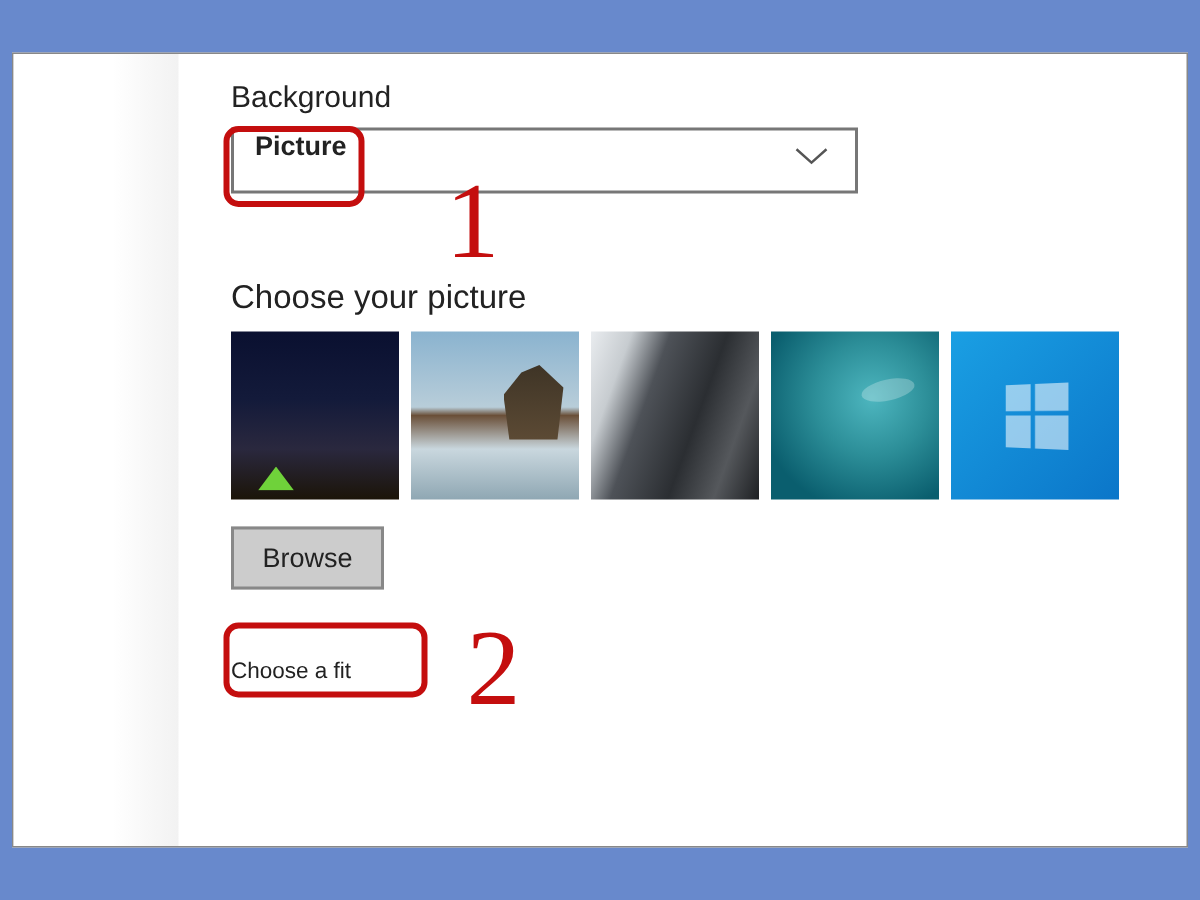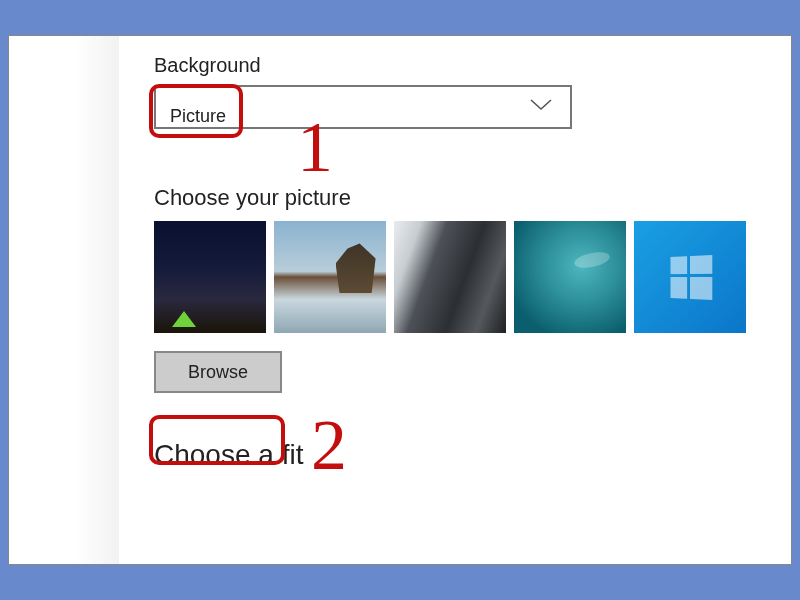--- a/index.html
+++ b/index.html
@@ -39,23 +39,24 @@
       margin-bottom: 8px;
       font-weight: 400;
     }
     .dropdown {
       position: relative;
       width: 418px;
       height: 44px;
       border: 2px solid #777;
       background: #fff;
       display: flex;
-      align-items: flex-end;
+      align-items: flex-start;
       padding-left: 14px;
       cursor: pointer;
+      font-weight: bold;
     }
     .dropdown-value {
       font-size: 18px;
       color: #222;
     }
     .chevron {
       position: absolute;
       right: 18px;
       top: 50%;
       transform: translateY(-50%);
@@ -126,21 +127,21 @@
     .win-logo {
       display: grid;
       grid-template-columns: 18px 22px;
       grid-template-rows: 18px 22px;
       gap: 3px;
       transform: perspective(120px) rotateY(-14deg);
     }
     .win-logo span { background: rgba(255,255,255,0.55); }
     .browse-btn {
       margin-top: 18px;
-      width: 128px;
+      width: 102px;
       height: 42px;
       background: #ccc;
       border: 2px solid #888;
       font-size: 18px;
       color: #222;
       display: flex;
       align-items: center;
       justify-content: center;
       cursor: pointer;
     }
@@ -199,21 +200,21 @@
             <span></span>
         </div>
       </div>
     </div>
 
     <div class="browse-btn">
       <span>Browse</span>
     </div>
 
     <div class="fit-section">
-      <div class="section-label" style="font-size:28px;">Choose a fit</div>
+      <div class="section-label" style="font-size:15px;">Choose a fit</div>
     </div>
 
   </div>
 
   <div class="highlight hl1"></div>
   <div class="annot-num n1">1</div>
   <div class="highlight hl2"></div>
   <div class="annot-num n2">2</div>
 </div>
 

